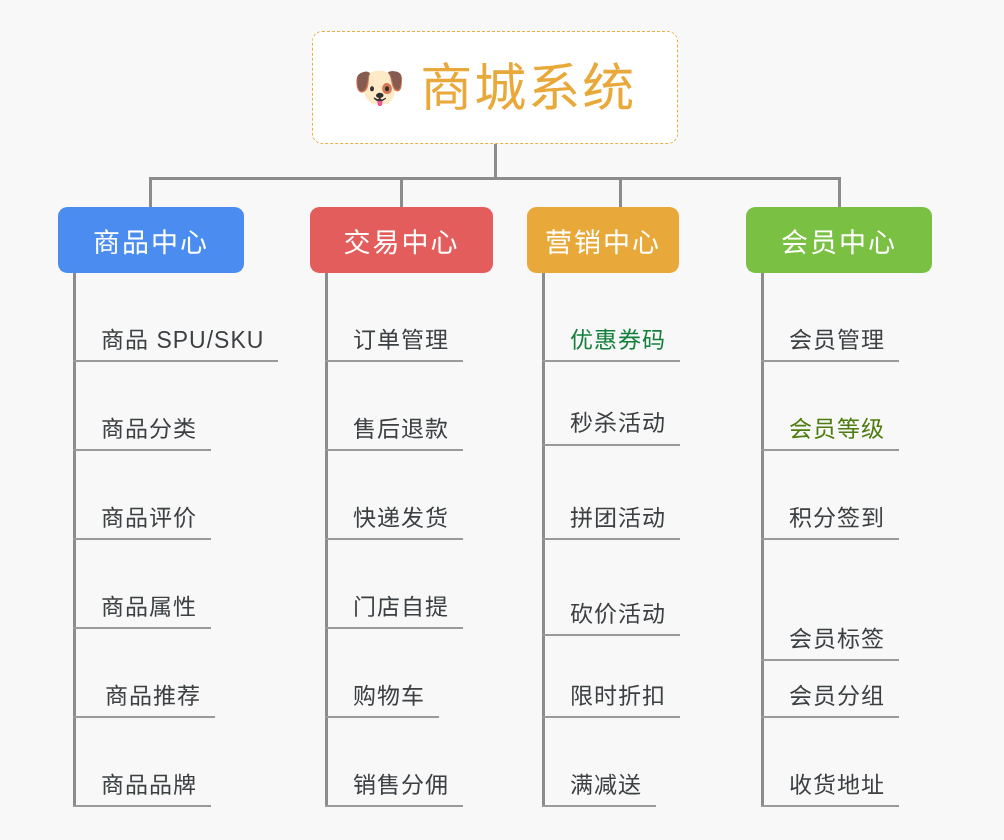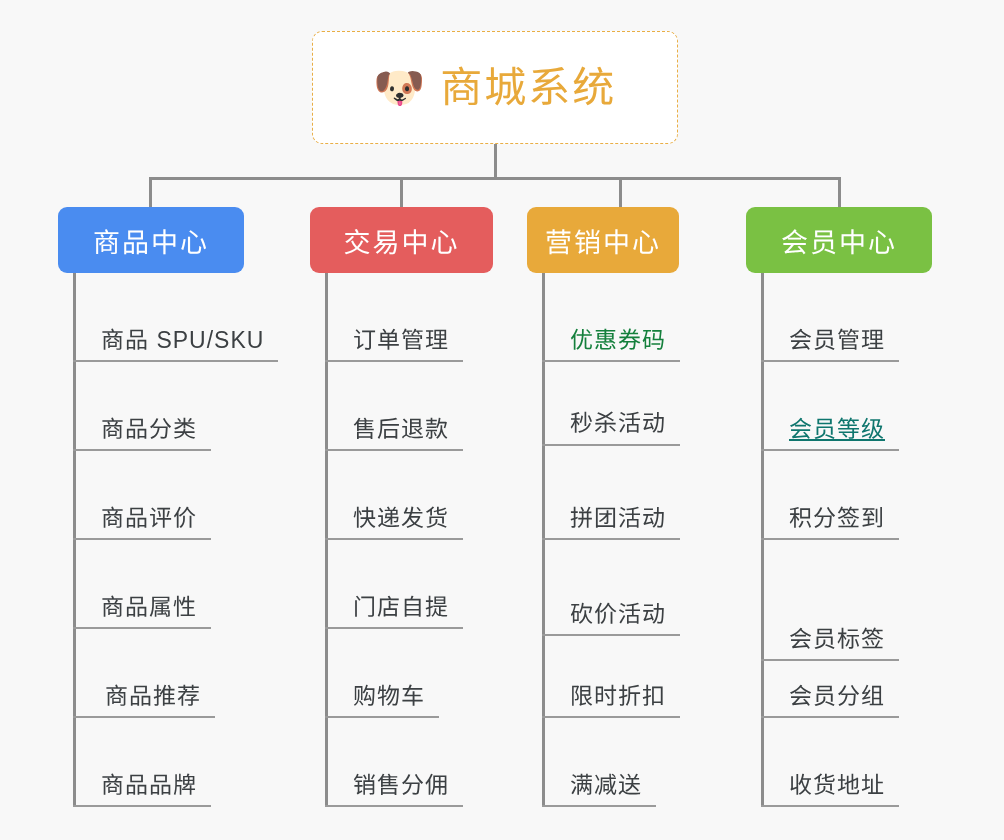--- a/index.html
+++ b/index.html
@@ -57,21 +57,21 @@
     justify-content: center;
     gap: 14px;
   }
   .root-emoji {
     font-size: 42px;
     line-height: 1;
     display: block;
     color: #f0c040;
   }
   .root-title {
-    font-size: 42px;
+    font-size: 52px;
     color: #e8a93a;
     letter-spacing: 2px;
     line-height: 1;
     white-space: nowrap;
   }
 
   
   .column {
     position: absolute;
     top: 207px;
@@ -219,21 +219,21 @@
 
   <div class="column col3">
     <div class="cat-box" style="background: rgb(122, 193, 67); width: 186px;">
       <span>会员中心</span>
     </div>
     <div class="trunk" style="height: 534px; background: rgb(140, 140, 140);"></div>
     <div class="leaf" style="top: 118px; border-bottom-color: rgb(154, 154, 154);">
       <span class="leaf-label" style="color: rgb(60, 64, 67);">会员管理</span>
     </div>
     <div class="leaf" style="top: 207px; border-bottom-color: rgb(154, 154, 154);">
-      <span class="leaf-label" style="color: #0f766e; text-decoration: underline;">会员等级</span>
+      <span class="leaf-label" style="color: #4d7c0f;">会员等级</span>
     </div>
     <div class="leaf" style="top: 296px; border-bottom-color: rgb(154, 154, 154);">
       <span class="leaf-label" style="color: rgb(60, 64, 67);">积分签到</span>
     </div>
     <div class="leaf" style="top: 385px; border-bottom-color: rgb(154, 154, 154); margin-top: 32px;">
       <span class="leaf-label" style="color: rgb(60, 64, 67);">会员标签</span>
     </div>
     <div class="leaf" style="top: 474px; border-bottom-color: rgb(154, 154, 154);">
       <span class="leaf-label" style="color: rgb(60, 64, 67);">会员分组</span>
     </div>

